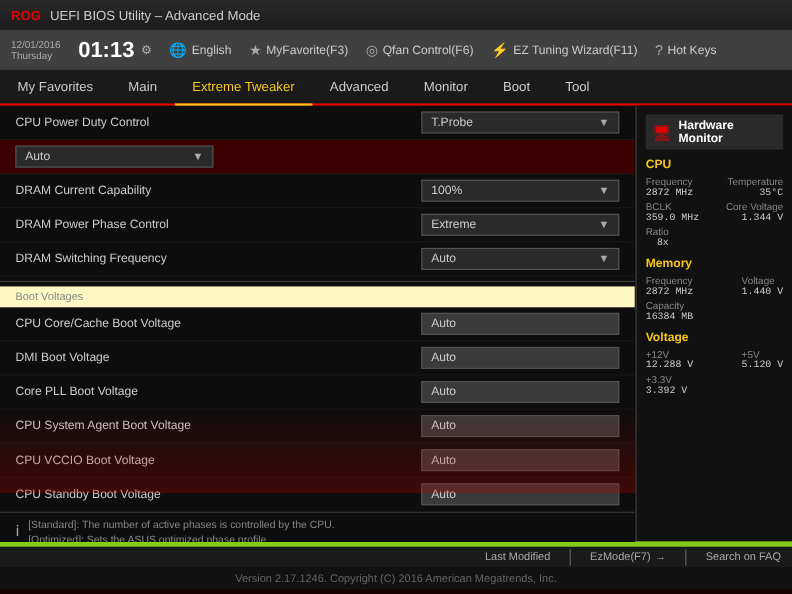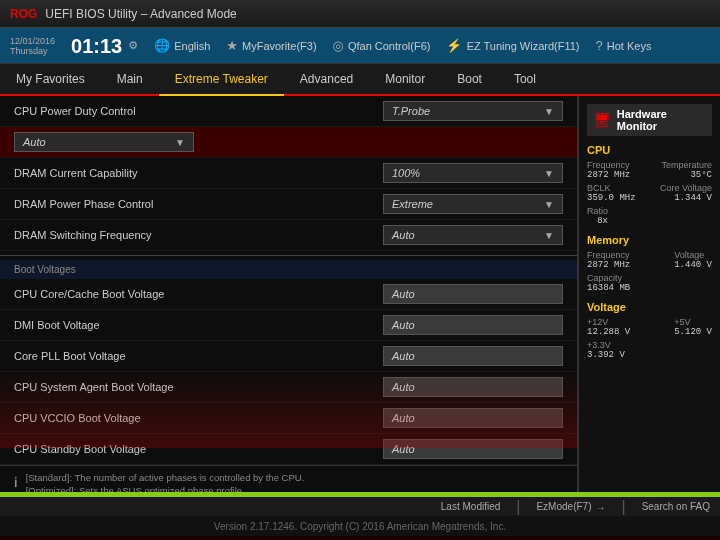--- a/index.html
+++ b/index.html
@@ -27,21 +27,21 @@
       font-size: 12px;
       margin-right: 8px;
     }
     .title-bar-text {
       color: #ccc;
       font-size: 12px;
     }
 
     
     .info-bar {
-      background: #0c4a6e;
+      background: #404040;
       height: 36px;
       display: flex;
       align-items: center;
       padding: 0 10px;
       gap: 16px;
       border-bottom: 1px solid #333;
     }
     .date-time-block {
       display: flex;
       flex-direction: column;
@@ -126,21 +126,20 @@
       background: #3d0000;
     }
     .settings-label {
       color: #ccc;
       font-size: 11px;
     }
     .settings-value {
       display: flex;
       align-items: flex-start;
       gap: 4px;
-      font-style: italic;
     }
 
     .dropdown-box {
       background: #2a2a2a;
       border: 1px solid #555;
       color: #ccc;
       font-size: 11px;
       padding: 3px 8px;
       width: 180px;
       display: flex;
@@ -163,21 +162,21 @@
 
     .section-divider {
       border-top: 1px solid #444;
       margin: 4px 0;
     }
 
     .section-header {
       padding: 4px 14px;
       color: #888;
       font-size: 10px;
-      background: #0f172a;
+      background: #fef9c3;
     }
 
     
     .right-panel {
       width: 142px;
       background: #111;
       padding: 8px;
       border-left: 1px solid #333;
     }
     .hw-monitor-title {

